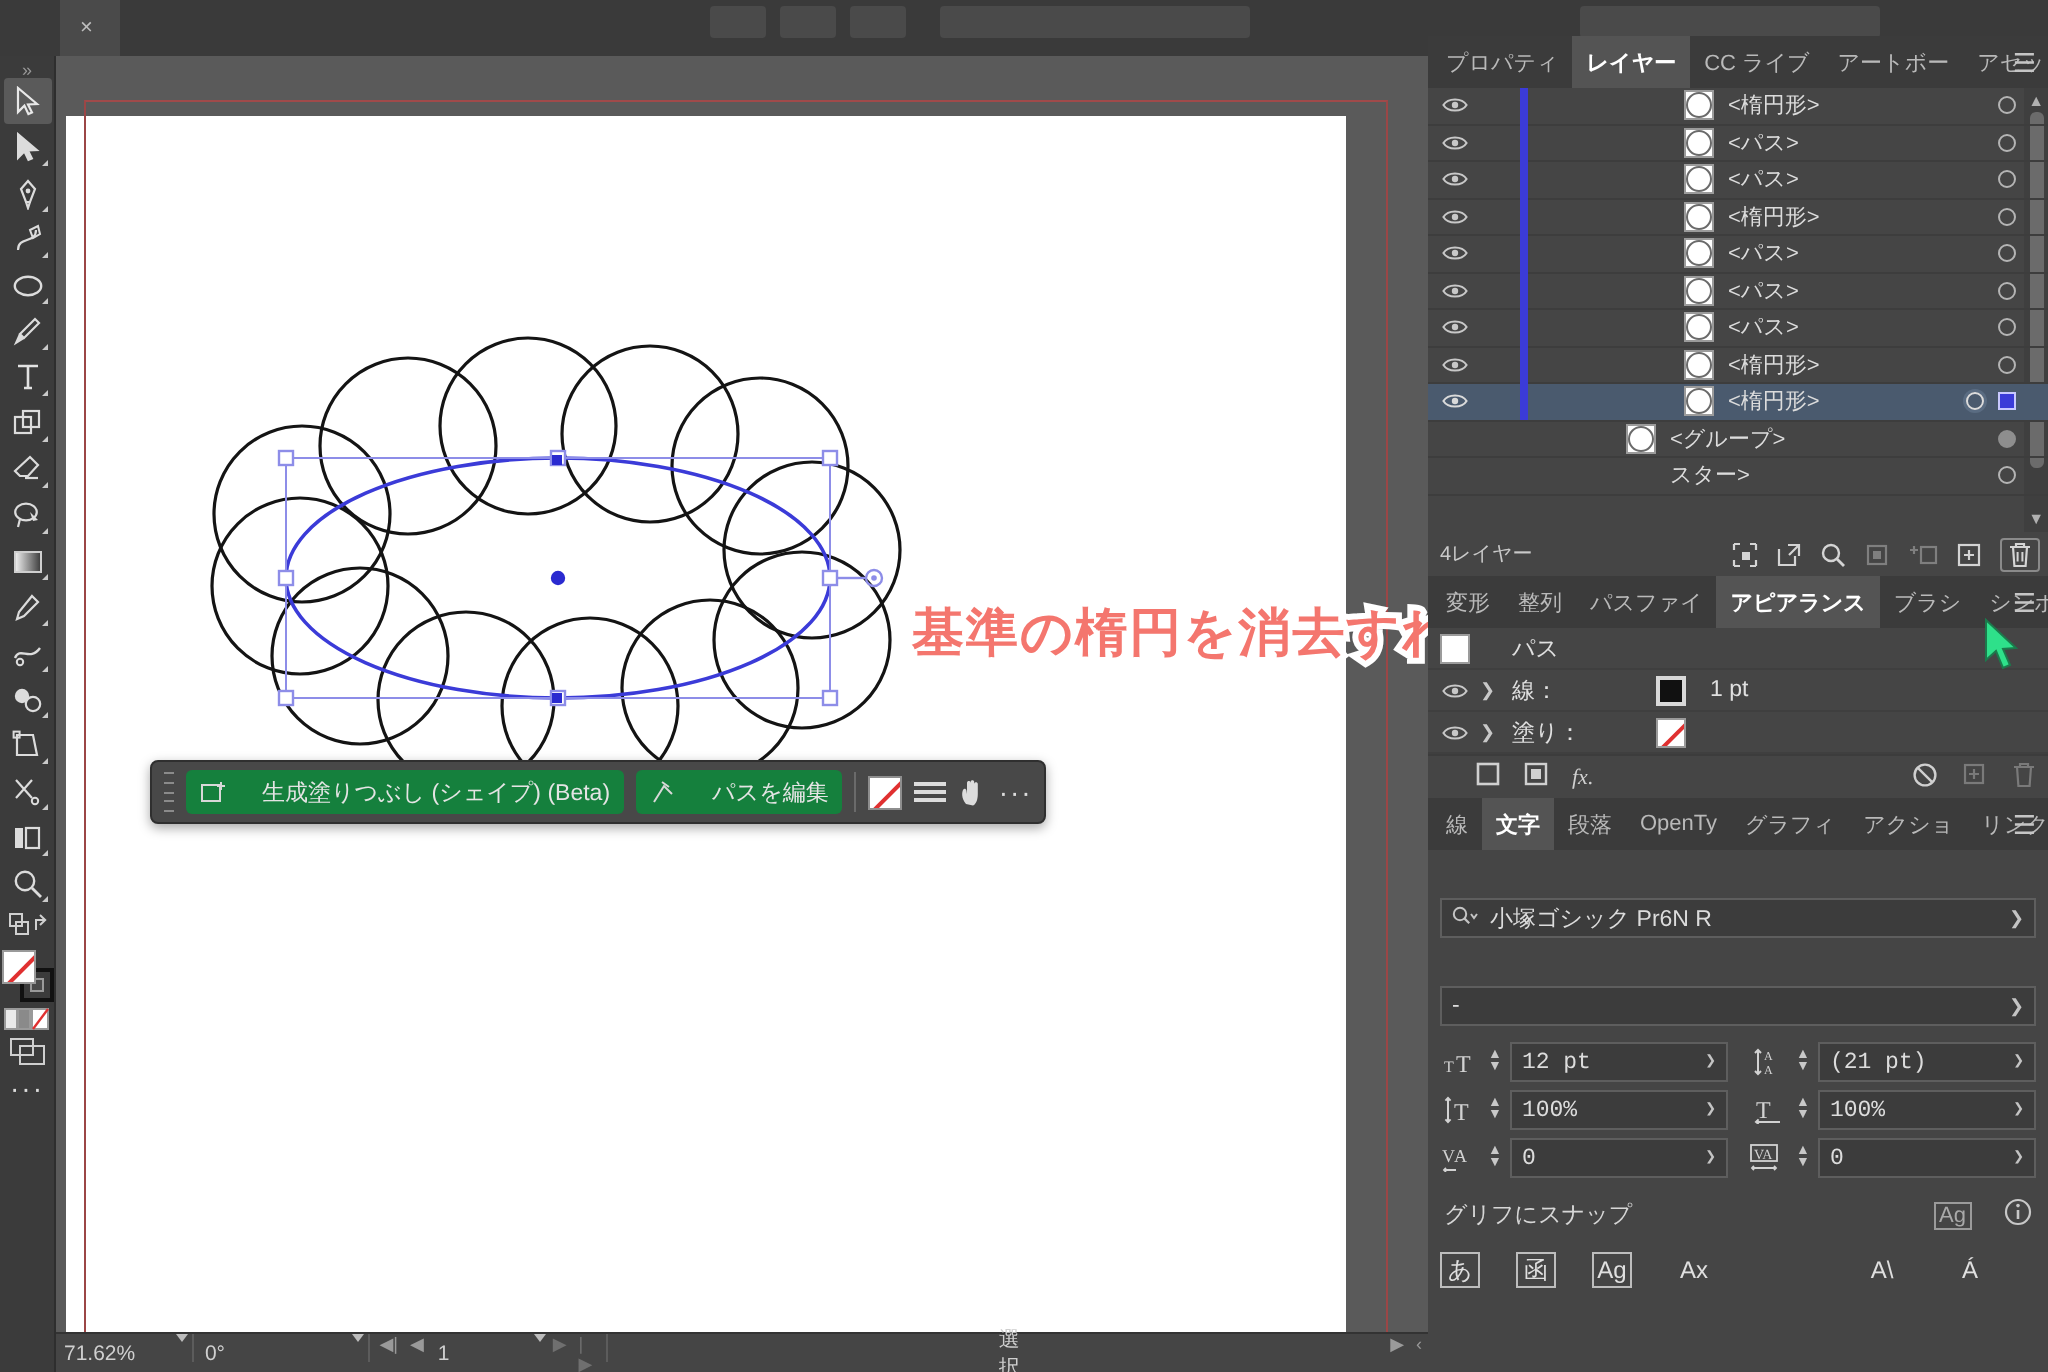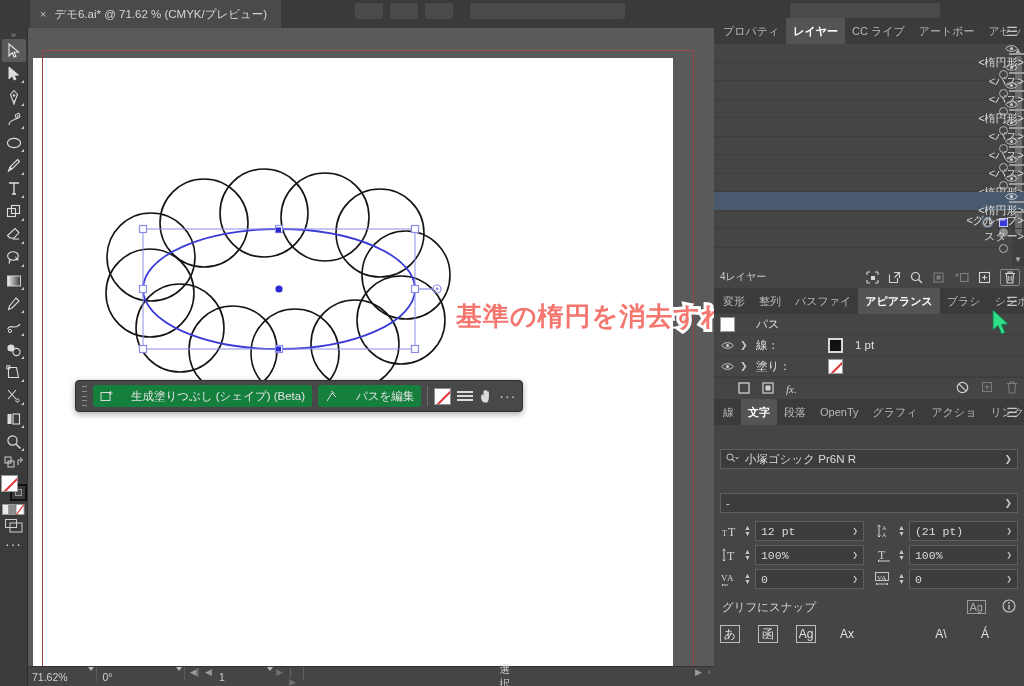--- a/index.html
+++ b/index.html
@@ -143,24 +143,23 @@
   }
   .search-box {
     flex: 1; height: 19px; background: #3c3c3c; border: 1px solid #5e5e5e;
     display: flex; align-items: center; gap: 6px; padding: 0 6px;
     color: #c9c9c9; font-size: 11px;
   }
   .funnel { color:#e3e3e3; }
 
   .layer-list { background: #454545; position: relative; }
   .layer-row {
-    display: flex; align-items: flex-end; height: 18.5px;
+    display: flex; align-items: center; height: 18.5px;
     border-bottom: 1px solid #3d3d3d; font-size: 11px; color: #dcdcdc;
     position: relative;
-    flex-direction: column;
   }
   .layer-row.selected { background: #4a5a6e; }
   .lr-eye { width: 26px; display: flex; justify-content: center; color: #c8c8c8; }
   .lr-lock { width: 18px; }
   .lr-bar { width: 4px; height: 18.5px; background: #3b3bd8; margin-left: 2px; }
   .lr-indent { width: 78px; }
   .lr-thumb {
     width: 15px; height: 15px; background: #fff; border: 1px solid #9b9b9b;
     display:flex; align-items:center; justify-content:center; overflow:hidden;
   }
@@ -244,21 +243,20 @@
 <div class="app">
 
   <div class="topbar">
     <div class="topbar-right-chip" style="left:355px;width:28px;"></div>
     <div class="topbar-right-chip" style="left:390px;width:28px;"></div>
     <div class="topbar-right-chip" style="left:425px;width:28px;"></div>
     <div class="topbar-right-chip" style="left:470px;width:155px;"></div>
     <div class="topbar-right-chip" style="left:790px;width:150px;"></div>
     <div class="doctab">
       <span class="x">×</span>
-      <span>デモ6.ai* @ 71.62 % (CMYK/プレビュー)</span>
     </div>
   </div>
 
   <div class="toolbar">
     <div style="color:#9a9a9a;font-size:9px;height:8px;line-height:8px;">»</div>
 
     <div class="tool active">
       <svg width="13" height="15" viewBox="0 0 13 15">
           <path d="M2 1 L2 13 L5.2 9.8 L7.2 14 L9 13.2 L7 9.2 L11.5 9 Z" fill="none" stroke="#e8e8e8" stroke-width="1.1"></path>
         </svg>

